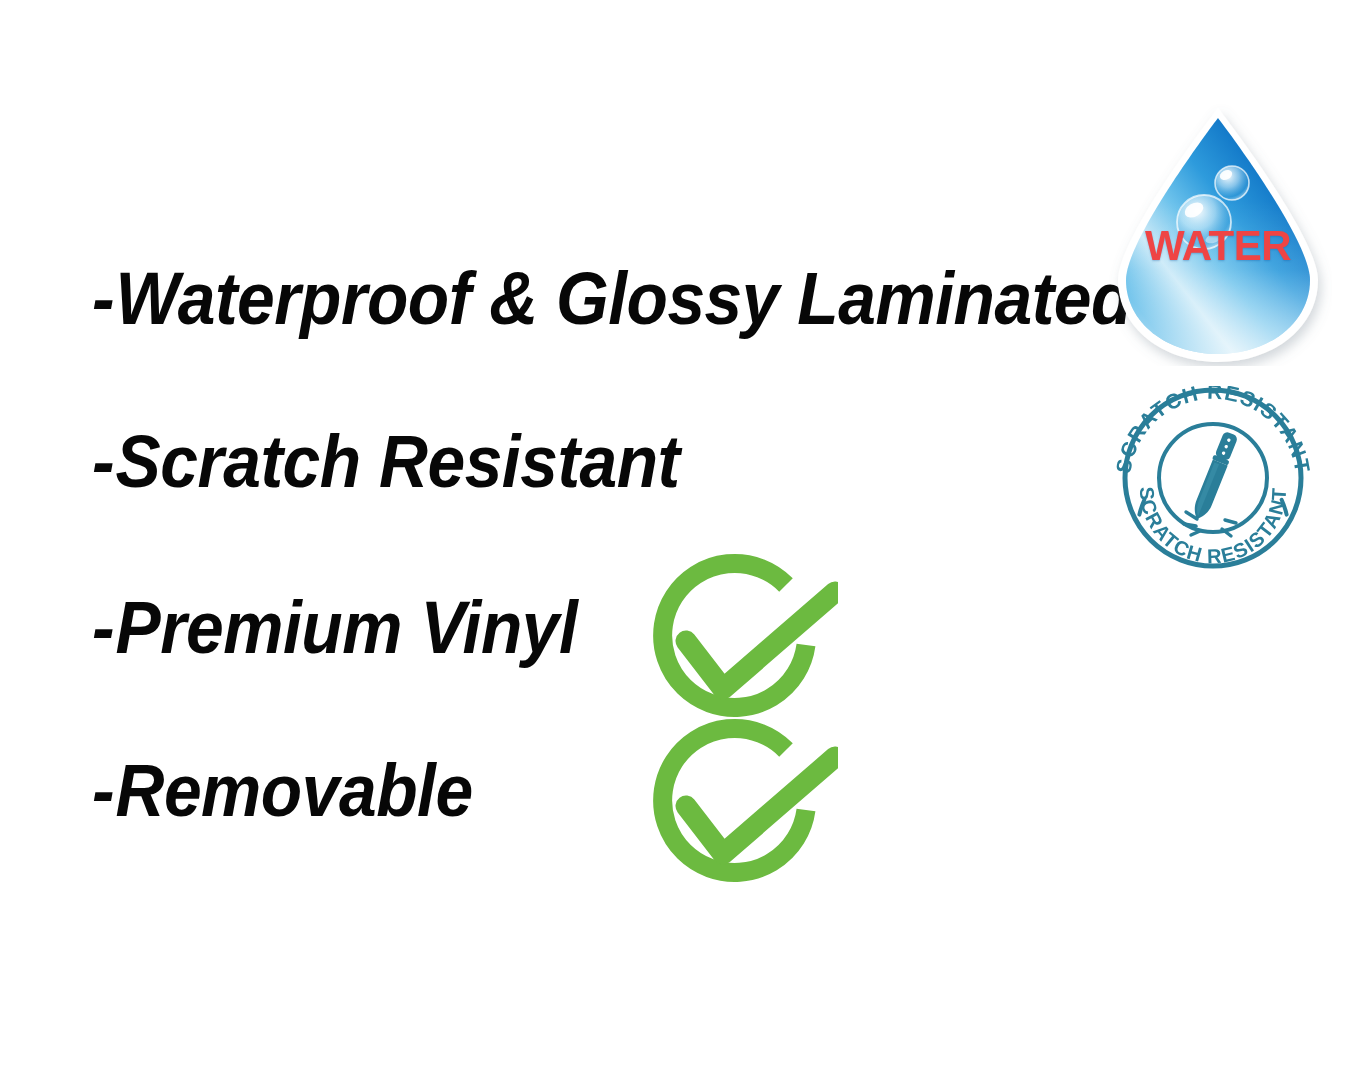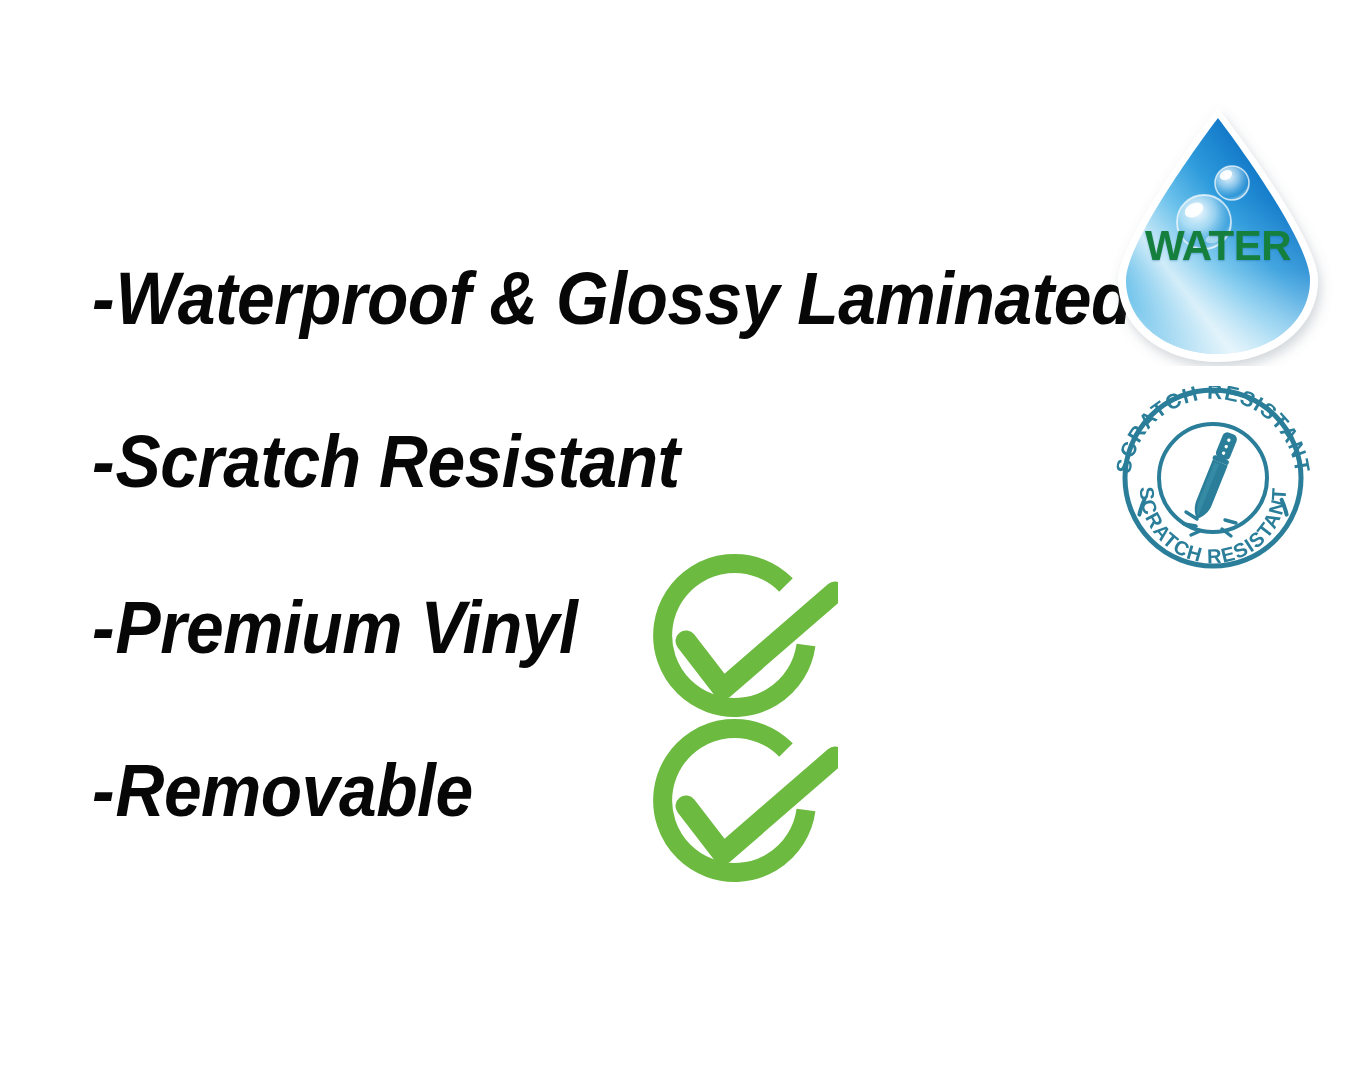--- a/index.html
+++ b/index.html
@@ -72,21 +72,21 @@
     width: 228px;
     height: 262px;
   }
   #waterproof-badge svg { display: block; width: 100%; height: 100%; }
   .drop-text {
     position: absolute;
     left: 0;
     top: 122px;
     width: 228px;
     text-align: center;
-    color: #15803d;
+    color: #ef4444;
     font-family: "Liberation Sans", sans-serif;
     font-weight: 700;
     font-size: 42px;
     line-height: 0.96;
     letter-spacing: -0.5px;
     text-shadow: 0 1px 2px rgba(20,90,160,0.35);
     pointer-events: none;
   }
   .drop-text .w2 { display: block; }
 

